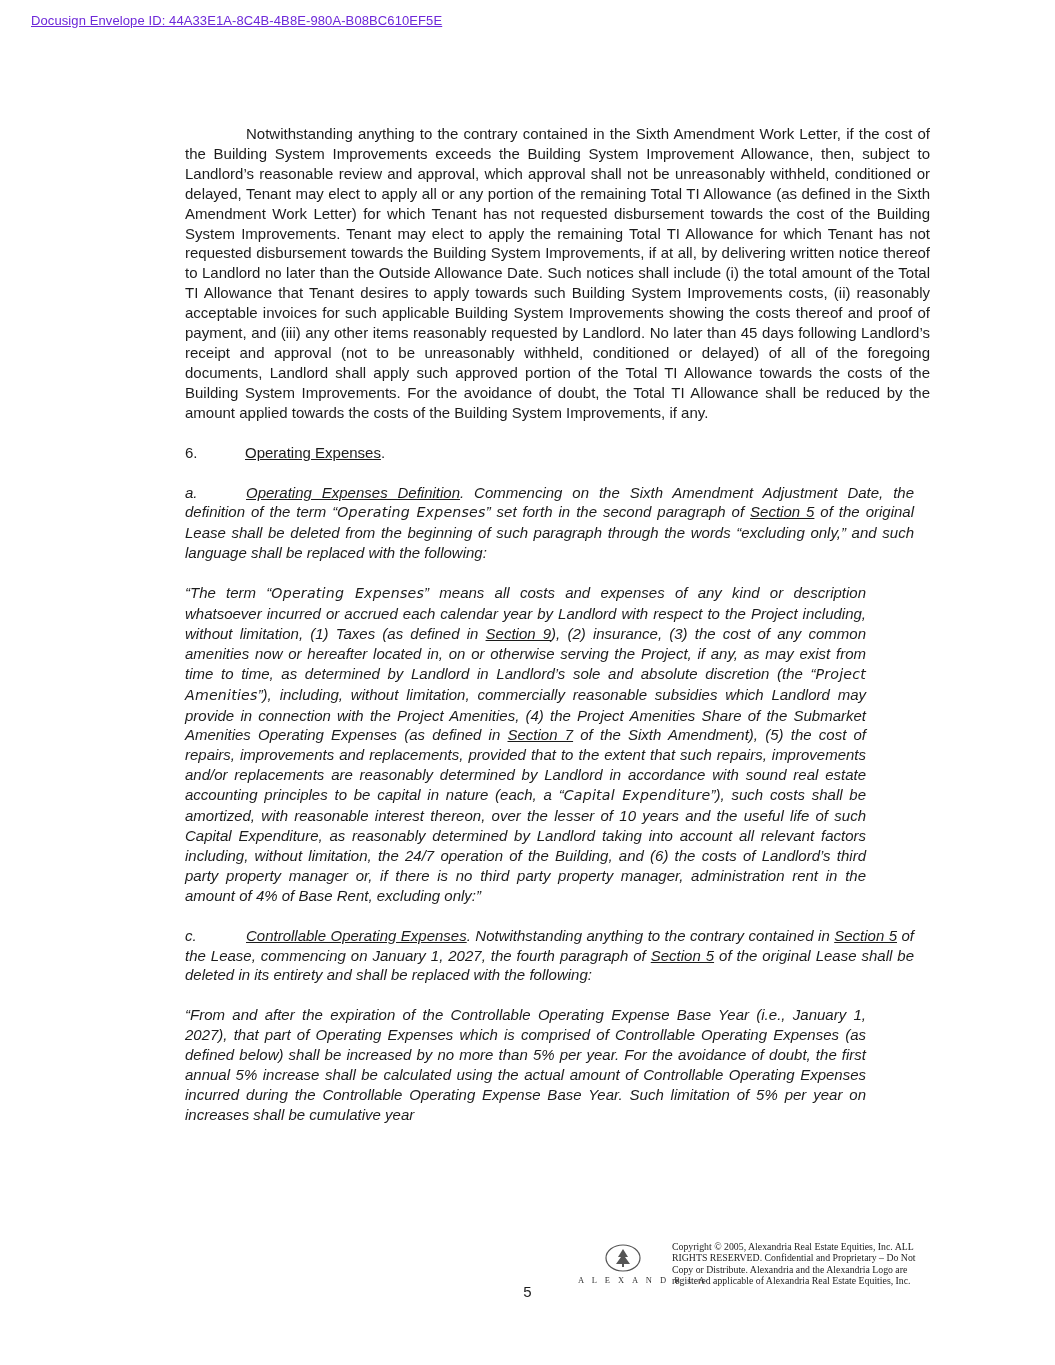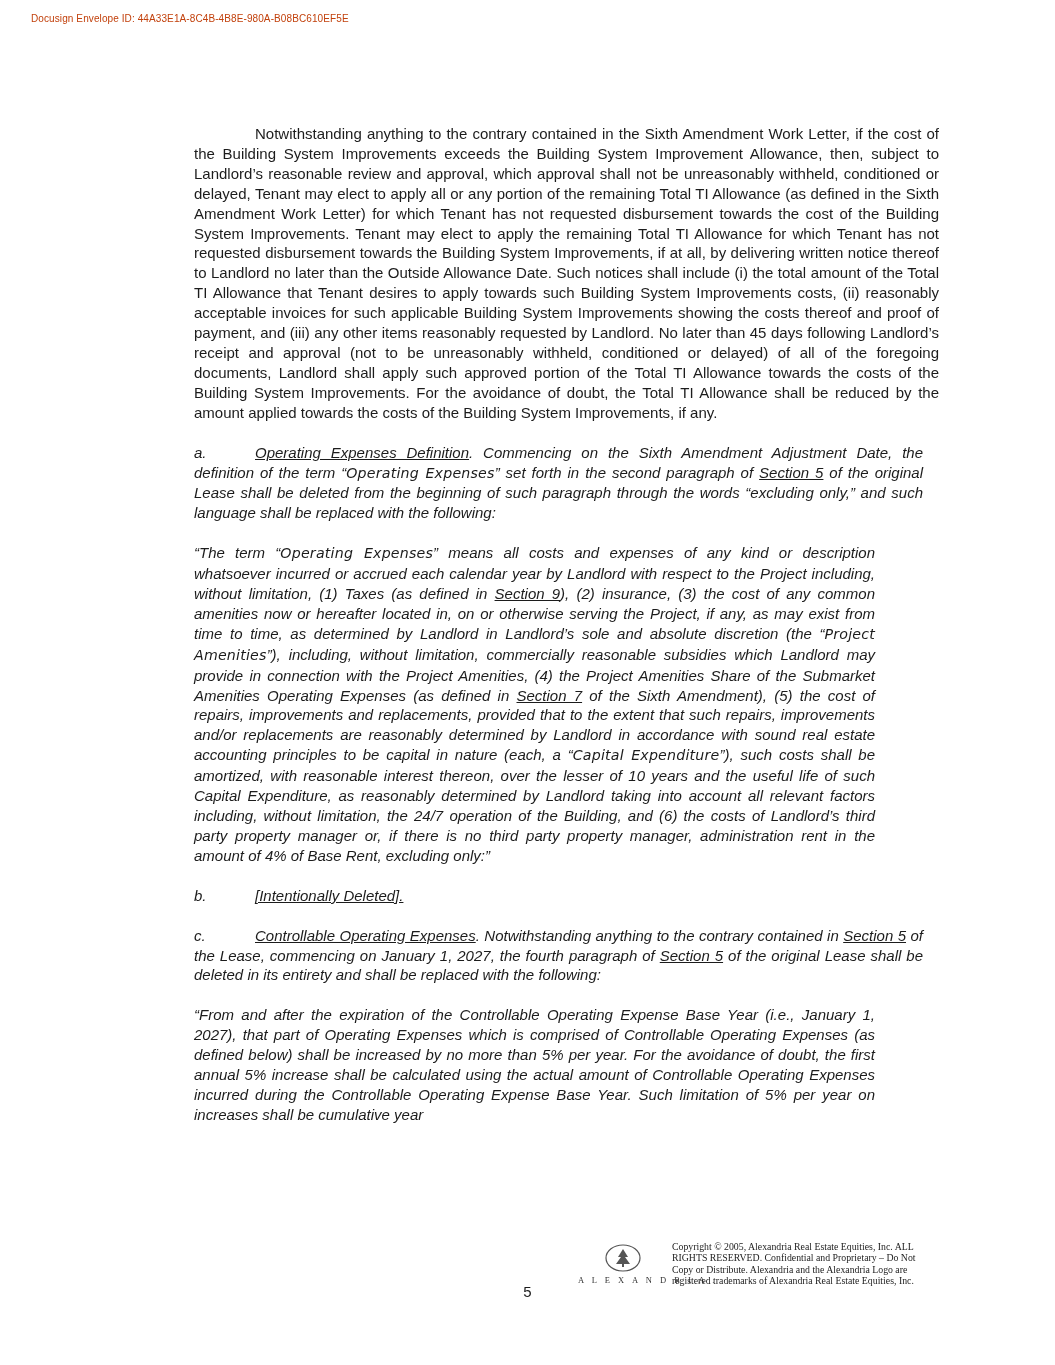--- a/index.html
+++ b/index.html
@@ -7,28 +7,28 @@
     position:relative;
     width:1055px;height:1365px;
     margin:0 auto;
     background:#ffffff;
     font-family:"Liberation Sans", sans-serif;
     color:#1c1c1c;
     overflow:hidden;
   }
   .docusign-header{
     position:absolute;top:13px;left:31px;
-    font-size:10px;color:#c2410c;
+    font-size:13px;color:#6d28d9;
     letter-spacing:0.1px;
+    text-decoration:underline;
   }
   .content{
     position:absolute;left:185px;top:124px;width:745px;
     font-size:15px;line-height:19.9px;
     text-align:justify;
-    margin-left:9px;
   }
   .content p{margin:0 0 20px 0;}
   p.indent-first{text-indent:61px;}
   .sec-heading{margin-left:-60px;}
   .sec-heading .tab-num{display:inline-block;width:60px;text-indent:0;}
   .subpara{margin-left:16px;width:729px;font-style:italic;}
   .subpara .tab-label{display:inline-block;width:61px;}
   .blockquote{margin-left:64px;width:681px;font-style:italic;}
   .u{text-decoration:underline;}
   .term{font-family:"DejaVu Sans", sans-serif;font-size:14.2px;letter-spacing:0.2px;}
@@ -58,38 +58,38 @@
 <body>
 
 <div class="page">
 
   <div class="docusign-header">Docusign Envelope ID: 44A33E1A-8C4B-4B8E-980A-B08BC610EF5E</div>
 
   <div class="content">
 
     <p class="indent-first"><span>Notwithstanding anything to the contrary contained in the Sixth Amendment Work Letter, if the cost of the Building System Improvements exceeds the Building System Improvement Allowance, then, subject to Landlord’s reasonable review and approval, which approval shall not be unreasonably withheld, conditioned or delayed, Tenant may elect to apply all or any portion of the remaining Total TI Allowance (as defined in the Sixth Amendment Work Letter) for which Tenant has not requested disbursement towards the cost of the Building System Improvements.  Tenant may elect to apply the remaining Total TI Allowance for which Tenant has not requested disbursement towards the Building System Improvements, if at all, by delivering written notice thereof to Landlord no later than the Outside Allowance Date.  Such notices shall include (i) the total amount of the Total TI Allowance that Tenant desires to apply towards such Building System Improvements costs, (ii) reasonably acceptable invoices for such applicable Building System Improvements showing the costs thereof and proof of payment, and (iii) any other items reasonably requested by Landlord.  No later than 45 days following Landlord’s receipt and approval (not to be unreasonably withheld, conditioned or delayed) of all of the foregoing documents, Landlord shall apply such approved portion of the Total TI Allowance towards the costs of the Building System Improvements.  For the avoidance of doubt, the Total TI Allowance shall be reduced by the amount applied towards the costs of the Building System Improvements, if any.</span></p>
 
+    <p class="sec-heading single-line"><span class="tab-num">6.</span><span><span class="u">Operating Expenses</span><span>.</span></span></p>
 
     <p class="subpara"><span class="tab-label">a.</span><span><span class="u">Operating Expenses Definition</span><span>.  Commencing on the Sixth Amendment Adjustment Date, the definition of the term “</span><span class="term">Operating Expenses</span><span>” set forth in the second paragraph of </span><span class="u">Section 5</span><span> of the original Lease shall be deleted from the beginning of such paragraph through the words “excluding only,” and such language shall be replaced with the following:</span></span></p>
 
     <p class="blockquote"><span>“The term “</span><span class="term">Operating Expenses</span><span>” means all costs and expenses of any kind or description whatsoever incurred or accrued each calendar year by Landlord with respect to the Project including, without limitation, (1) Taxes (as defined in </span><span class="u">Section 9</span><span>), (2) insurance, (3) the cost of any common amenities now or hereafter located in, on or otherwise serving the Project, if any, as may exist from time to time, as determined by Landlord in Landlord’s sole and absolute discretion (the “</span><span class="term">Project Amenities</span><span>”), including, without limitation, commercially reasonable subsidies which Landlord may provide in connection with the Project Amenities, (4) the Project Amenities Share of the Submarket Amenities Operating Expenses (as defined in </span><span class="u">Section 7</span><span> of the Sixth Amendment), (5) the cost of repairs, improvements and replacements, provided that to the extent that such repairs, improvements and/or replacements are reasonably determined by Landlord in accordance with sound real estate accounting principles to be capital in nature (each, a “</span><span class="term">Capital Expenditure</span><span>”), such costs shall be amortized, with reasonable interest thereon, over the lesser of 10 years and the useful life of such Capital Expenditure, as reasonably determined by Landlord taking into account all relevant factors including, without limitation, the 24/7 operation of the Building, and (6) the costs of Landlord’s third party property manager or, if there is no third party property manager, administration rent in the amount of 4% of Base Rent, excluding only:”</span></p>
 
-    <p class="subpara single-line"><span class="tab-label">b.</span><span><span class="u">[Intentionally Deleted].</span></span></p>
 
     <p class="subpara"><span class="tab-label">c.</span><span><span class="u">Controllable Operating Expenses</span><span>.  Notwithstanding anything to the contrary contained in </span><span class="u">Section 5</span><span> of the Lease, commencing on January 1, 2027, the fourth paragraph of </span><span class="u">Section 5</span><span> of the original Lease shall be deleted in its entirety and shall be replaced with the following:</span></span></p>
 
     <p class="blockquote"><span>“From and after the expiration of the Controllable Operating Expense Base Year (i.e., January 1, 2027), that part of Operating Expenses which is comprised of Controllable Operating Expenses (as defined below) shall be increased by no more than 5% per year. For the avoidance of doubt, the first annual 5% increase shall be calculated using the actual amount of Controllable Operating Expenses incurred during the Controllable Operating Expense Base Year.  Such limitation of 5% per year on increases shall be cumulative year</span></p>
 
   </div>
 
   <div class="footer-logo">
     <svg class="logo-mark" width="40" height="30" viewBox="0 0 40 30" aria-hidden="true">
       <ellipse cx="20" cy="15" rx="17" ry="13" fill="none" stroke="#555" stroke-width="1.2"></ellipse>
       <path d="M20 6 L15 14 L18 14 L13 21 L19 21 L19 24 L21 24 L21 21 L27 21 L22 14 L25 14 Z" fill="#555"></path>
     </svg>
     <div class="logo-word">A L E X A N D R I A .</div>
   </div>
 
-  <div class="footer-copyright">Copyright © 2005, Alexandria Real Estate Equities, Inc.  ALL RIGHTS RESERVED.  Confidential and Proprietary – Do Not Copy or Distribute.  Alexandria and the Alexandria Logo are registered trademarks of Alexandria Real Estate Equities, Inc.</div>
+  <div class="footer-copyright">Copyright © 2005, Alexandria Real Estate Equities, Inc.  ALL RIGHTS RESERVED.  Confidential and Proprietary – Do Not Copy or Distribute.  Alexandria and the Alexandria Logo are registered applicable of Alexandria Real Estate Equities, Inc.</div>
 
   <div class="page-number">5</div>
 
 </div>
 
 </body></html>

